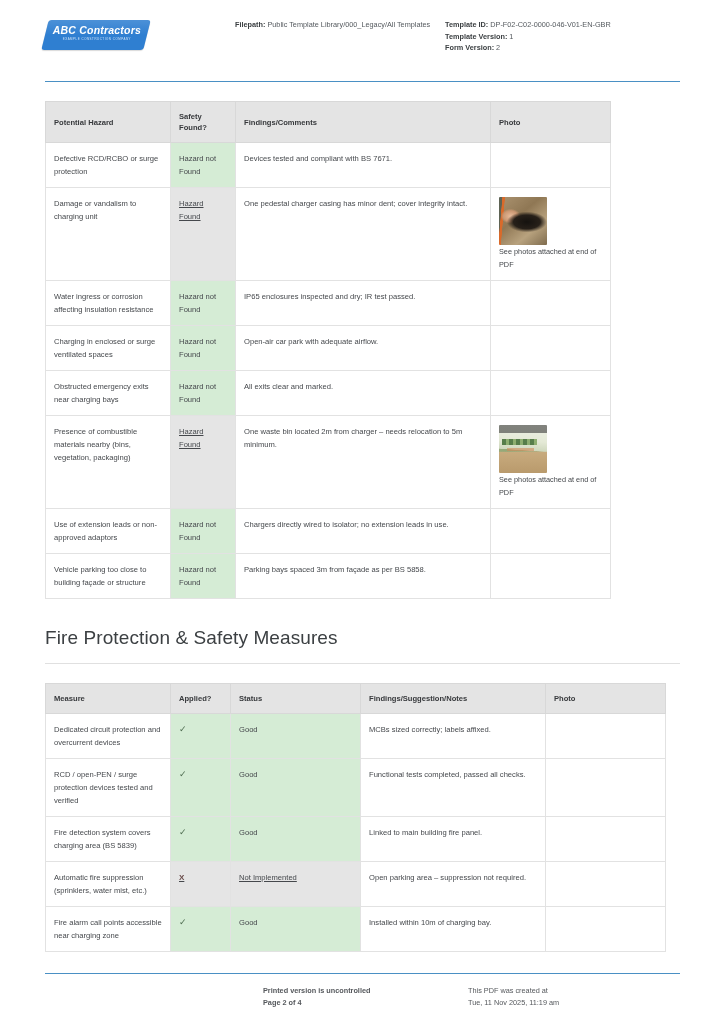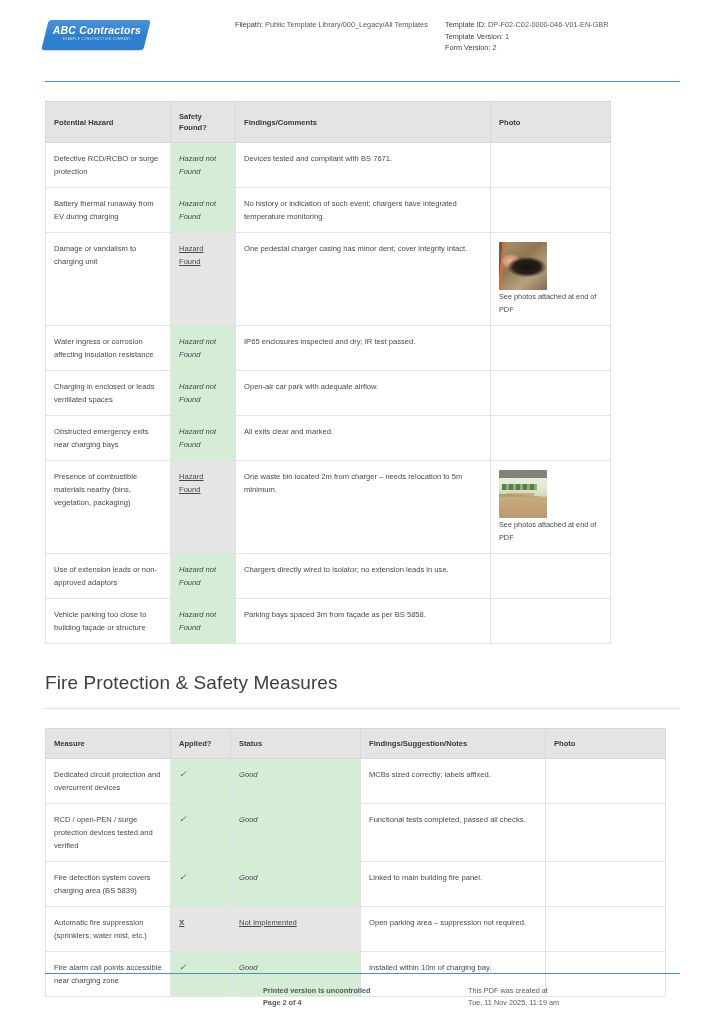--- a/index.html
+++ b/index.html
@@ -74,21 +74,21 @@
     text-transform: uppercase;
   }
 
   .meta-col {
     font-size: 7.3px;
     line-height: 11.5px;
     color: #555a5f;
   }
   .meta-filepath { flex: 0 0 210px; padding-top: 3px; }
   .meta-template { flex: 1; padding-top: 3px; }
-  .meta-col b { color: #3c4043; font-weight: normal; margin-top: 16px; }
+  .meta-col b { color: #3c4043; font-weight: bold; margin-top: 16px; }
   .meta-line { display: block; }
 
   .rule-blue {
     height: 0;
     border-top: 1.4px solid #4a90c4;
     margin-top: 9px;
   }
 
   
   table.doc-table {
@@ -110,21 +110,21 @@
     font-size: 7.6px;
   }
   table.doc-table td {
     border: 1px solid #e2e2e2;
     padding: 9px 8px;
     vertical-align: top;
     line-height: 13px;
     color: #45484c;
     font-size: 7.6px;
   }
-  td.cell-green { background: #d5ecd5; color: #3e5c42; font-style: italic; }
+  td.cell-green { background: #d5ecd5; color: #3e5c42; }
   td.cell-pink  { background: #e5e5e5; color: #5d4a49; text-decoration: underline; }
 
   .photo-thumb {
     width: 48px;
     height: 48px;
     border-radius: 1px;
     overflow: hidden;
     position: relative;
     display: block;
   }
@@ -274,39 +274,33 @@
       </tr>
     </thead>
     <tbody>
         <tr>
           <td>Defective RCD/RCBO or surge protection</td>
           <td class="cell-green">Hazard not Found</td>
           <td>Devices tested and compliant with BS 7671.</td>
           <td></td>
         </tr>
         <tr>
-          <td>Battery thermal runaway from EV during charging</td>
-          <td class="cell-green">Hazard not Found</td>
-          <td>No history or indication of such event; chargers have integrated temperature monitoring.</td>
-          <td></td>
-        </tr>
-        <tr>
           <td>Damage or vandalism to charging unit</td>
           <td class="cell-pink">Hazard Found</td>
           <td>One pedestal charger casing has minor dent; cover integrity intact.</td>
           <td><span class="photo-thumb photo-a"></span><span class="photo-caption">See photos attached at end of PDF</span></td>
         </tr>
         <tr>
           <td>Water ingress or corrosion affecting insulation resistance</td>
           <td class="cell-green">Hazard not Found</td>
           <td>IP65 enclosures inspected and dry; IR test passed.</td>
           <td></td>
         </tr>
         <tr>
-          <td>Charging in enclosed or leads ventilated spaces</td>
+          <td>Charging in enclosed or surge ventilated spaces</td>
           <td class="cell-green">Hazard not Found</td>
           <td>Open-air car park with adequate airflow.</td>
           <td></td>
         </tr>
         <tr>
           <td>Obstructed emergency exits near charging bays</td>
           <td class="cell-green">Hazard not Found</td>
           <td>All exits clear and marked.</td>
           <td></td>
         </tr>

